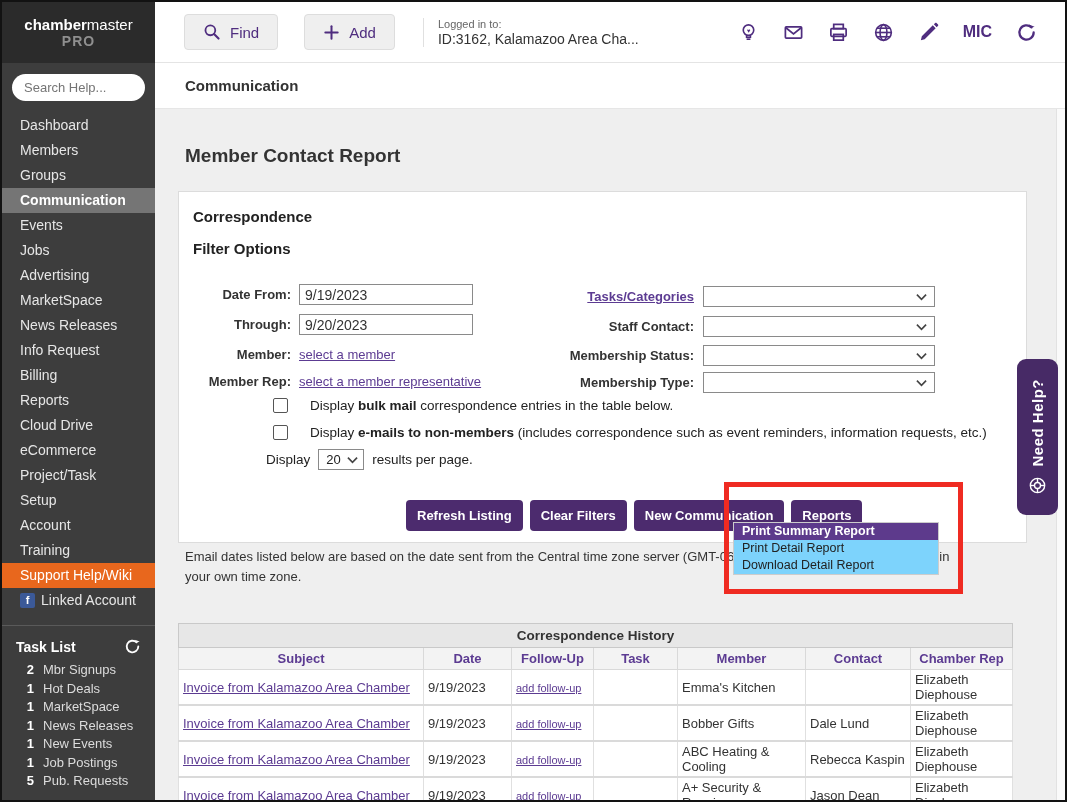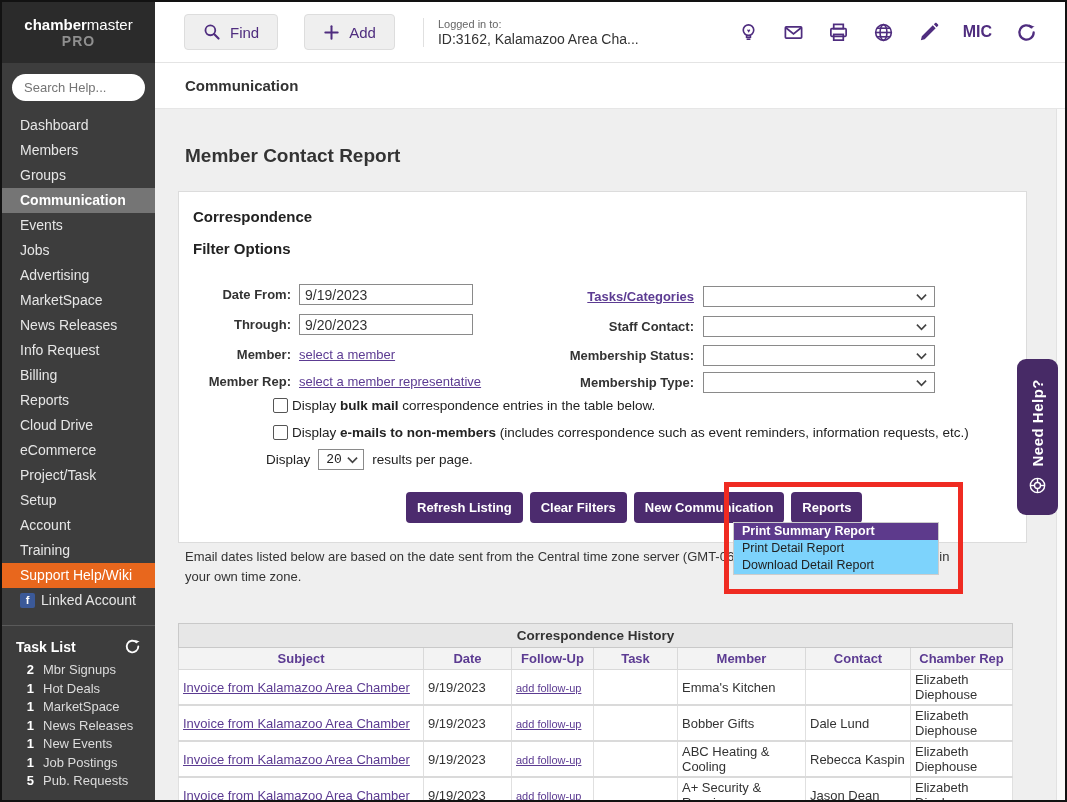--- a/index.html
+++ b/index.html
@@ -50,26 +50,26 @@
   .card-h1 { position:absolute; left:14px; top:16px; font-size:15px; font-weight:700; color:#222; }
   .card-h2 { position:absolute; left:14px; top:48px; font-size:15px; font-weight:700; color:#222; }
   .flabel { position:absolute; font-size:13px; font-weight:700; color:#333; text-align:right; white-space:nowrap; }
   .flabel.left { left:0; width:112px; }
   .flabel.right { left:330px; width:185px; }
   .txt-input { position:absolute; left:120px; width:174px; height:21px; border:1px solid #8a8a8a; font-size:14px; color:#333; padding:0 5px; font-family:inherit; }
   .plink { color:#5c3b92; text-decoration:underline; font-size:13px; cursor:pointer; }
   .label-link { color:#5c3b92; text-decoration:underline; cursor:pointer; }
   .sel { position:absolute; left:524px; width:232px; height:21px; border:1px solid #8a8a8a; background:#fff; display:flex; align-items:center; justify-content:flex-end; padding-right:7px; cursor:pointer; }
   .chev { width:11px; height:8px; }
-  .chk-row { position:absolute; left:94px; font-size:13.5px; color:#222; display:flex; align-items:center; gap:4px; }
+  .chk-row { position:absolute; left:94px; font-size:13.5px; color:#222; display:flex; align-items:center; gap:22px; }
   .chk { width:15px; height:15px; border:1.5px solid #555; border-radius:2px; background:#fff; flex:0 0 15px; cursor:pointer; }
   .disp-row { position:absolute; left:87px; top:257px; font-size:13.5px; color:#222; display:flex; align-items:center; gap:8px; }
-  .mini-sel { width:46px; height:21px; border:1px solid #8a8a8a; background:#fff; display:flex; align-items:center; justify-content:space-between; padding:0 5px 0 7px; font-size:13px; cursor:pointer;font-family:Liberation Mono, monospace; }
+  .mini-sel { width:46px; height:21px; border:1px solid #8a8a8a; background:#fff; display:flex; align-items:center; justify-content:space-between; padding:0 5px 0 7px; font-size:13px; cursor:pointer; }
   .btn-row { position:absolute; left:227px; top:300px; display:flex; gap:7px; }
-  .pbtn { background:#4c2b6e; color:#fff; font-size:13px; font-weight:700; border:none; border-radius:4px; padding:0 11px; height:31px; cursor:pointer; font-family:inherit; white-space:nowrap; }
+  .pbtn { background:#4c2b6e; color:#fff; font-size:13px; font-weight:700; border:none; border-radius:4px; padding:0 11px; height:31px; cursor:pointer; font-family:inherit; white-space:nowrap;margin-top:8px; }
 
   
   .dropdown { position:absolute; left:578px; top:459px; width:206px; background:#7dd3fc; border:1px solid #ccc; z-index:40; }
   .dd-item { font-size:12.5px; color:#222; padding:2px 8px; height:17px; line-height:13px; cursor:pointer; display:flex; align-items:center; }
   .dd-item.selected { background:#5d3a8c; color:#fff; font-weight:700; }
   .red-box { position:absolute; left:569px; top:419px; width:239px; height:112px; border:5px solid #ef2b22; z-index:50; pointer-events:none; }
 
   .note { position:absolute; left:30px; top:484px; width:830px; font-size:13px; color:#333; line-height:1.55; }
   .note .nowrap { white-space:nowrap; display:block; }
 

